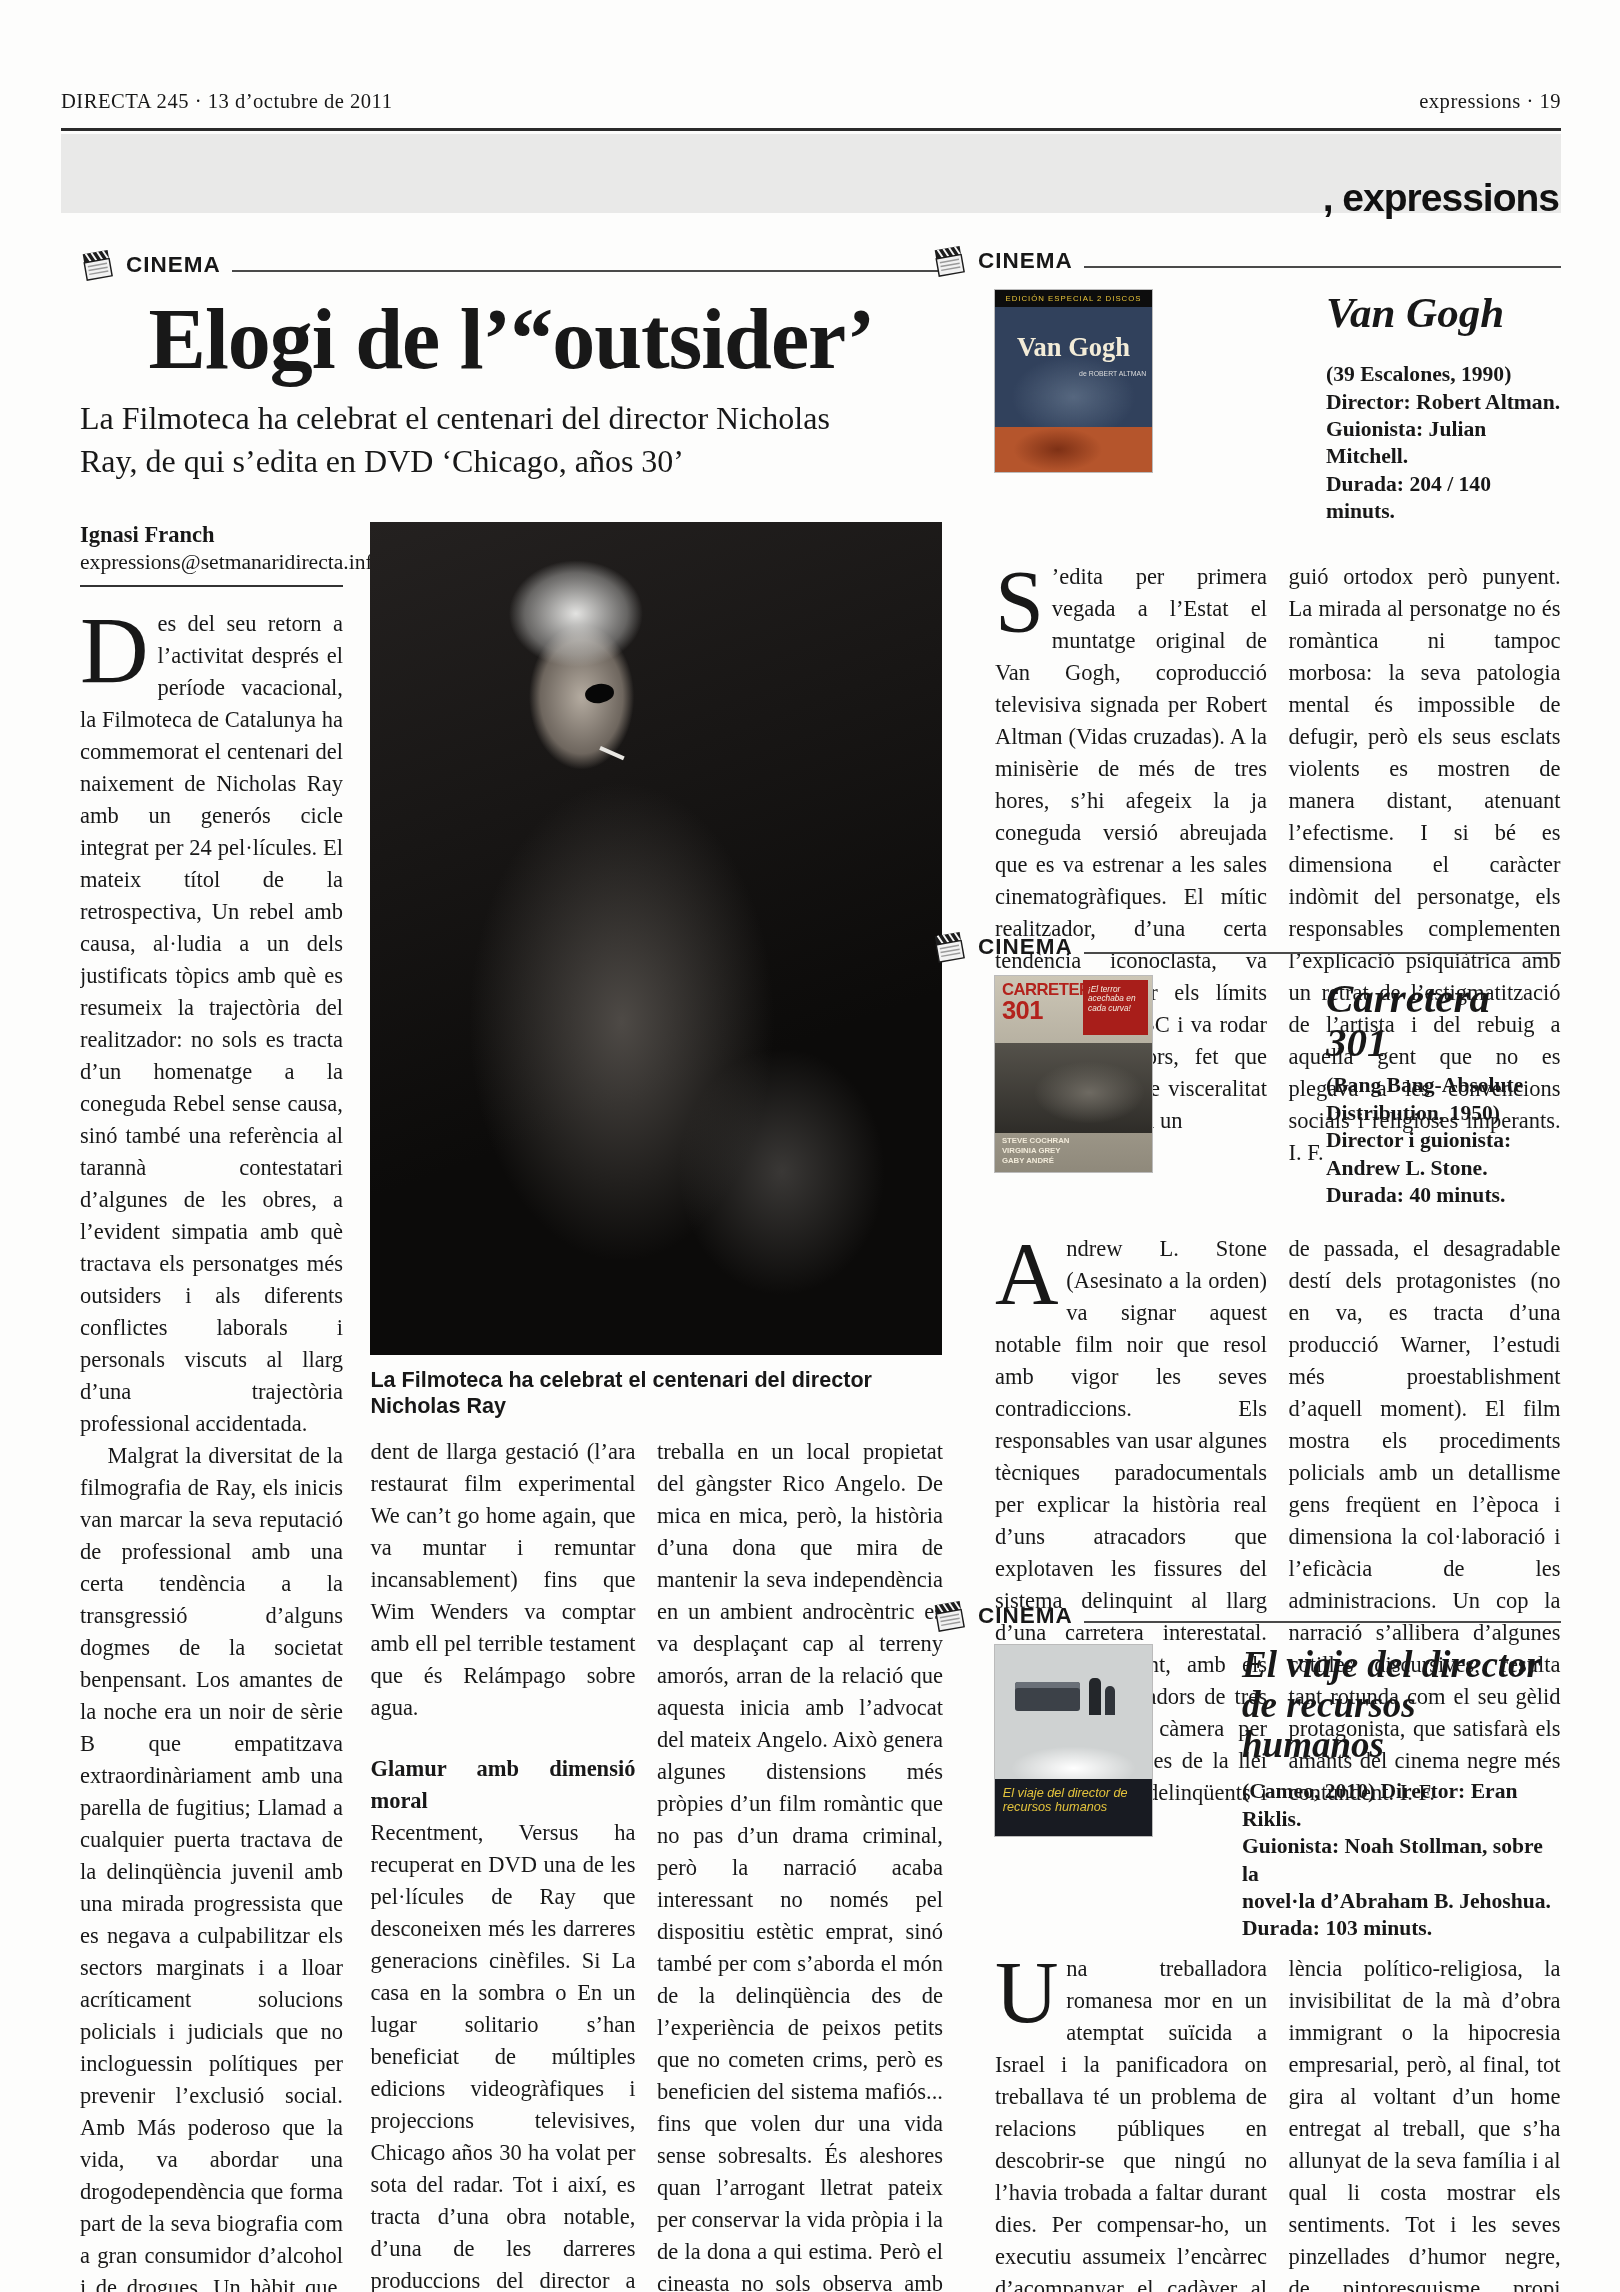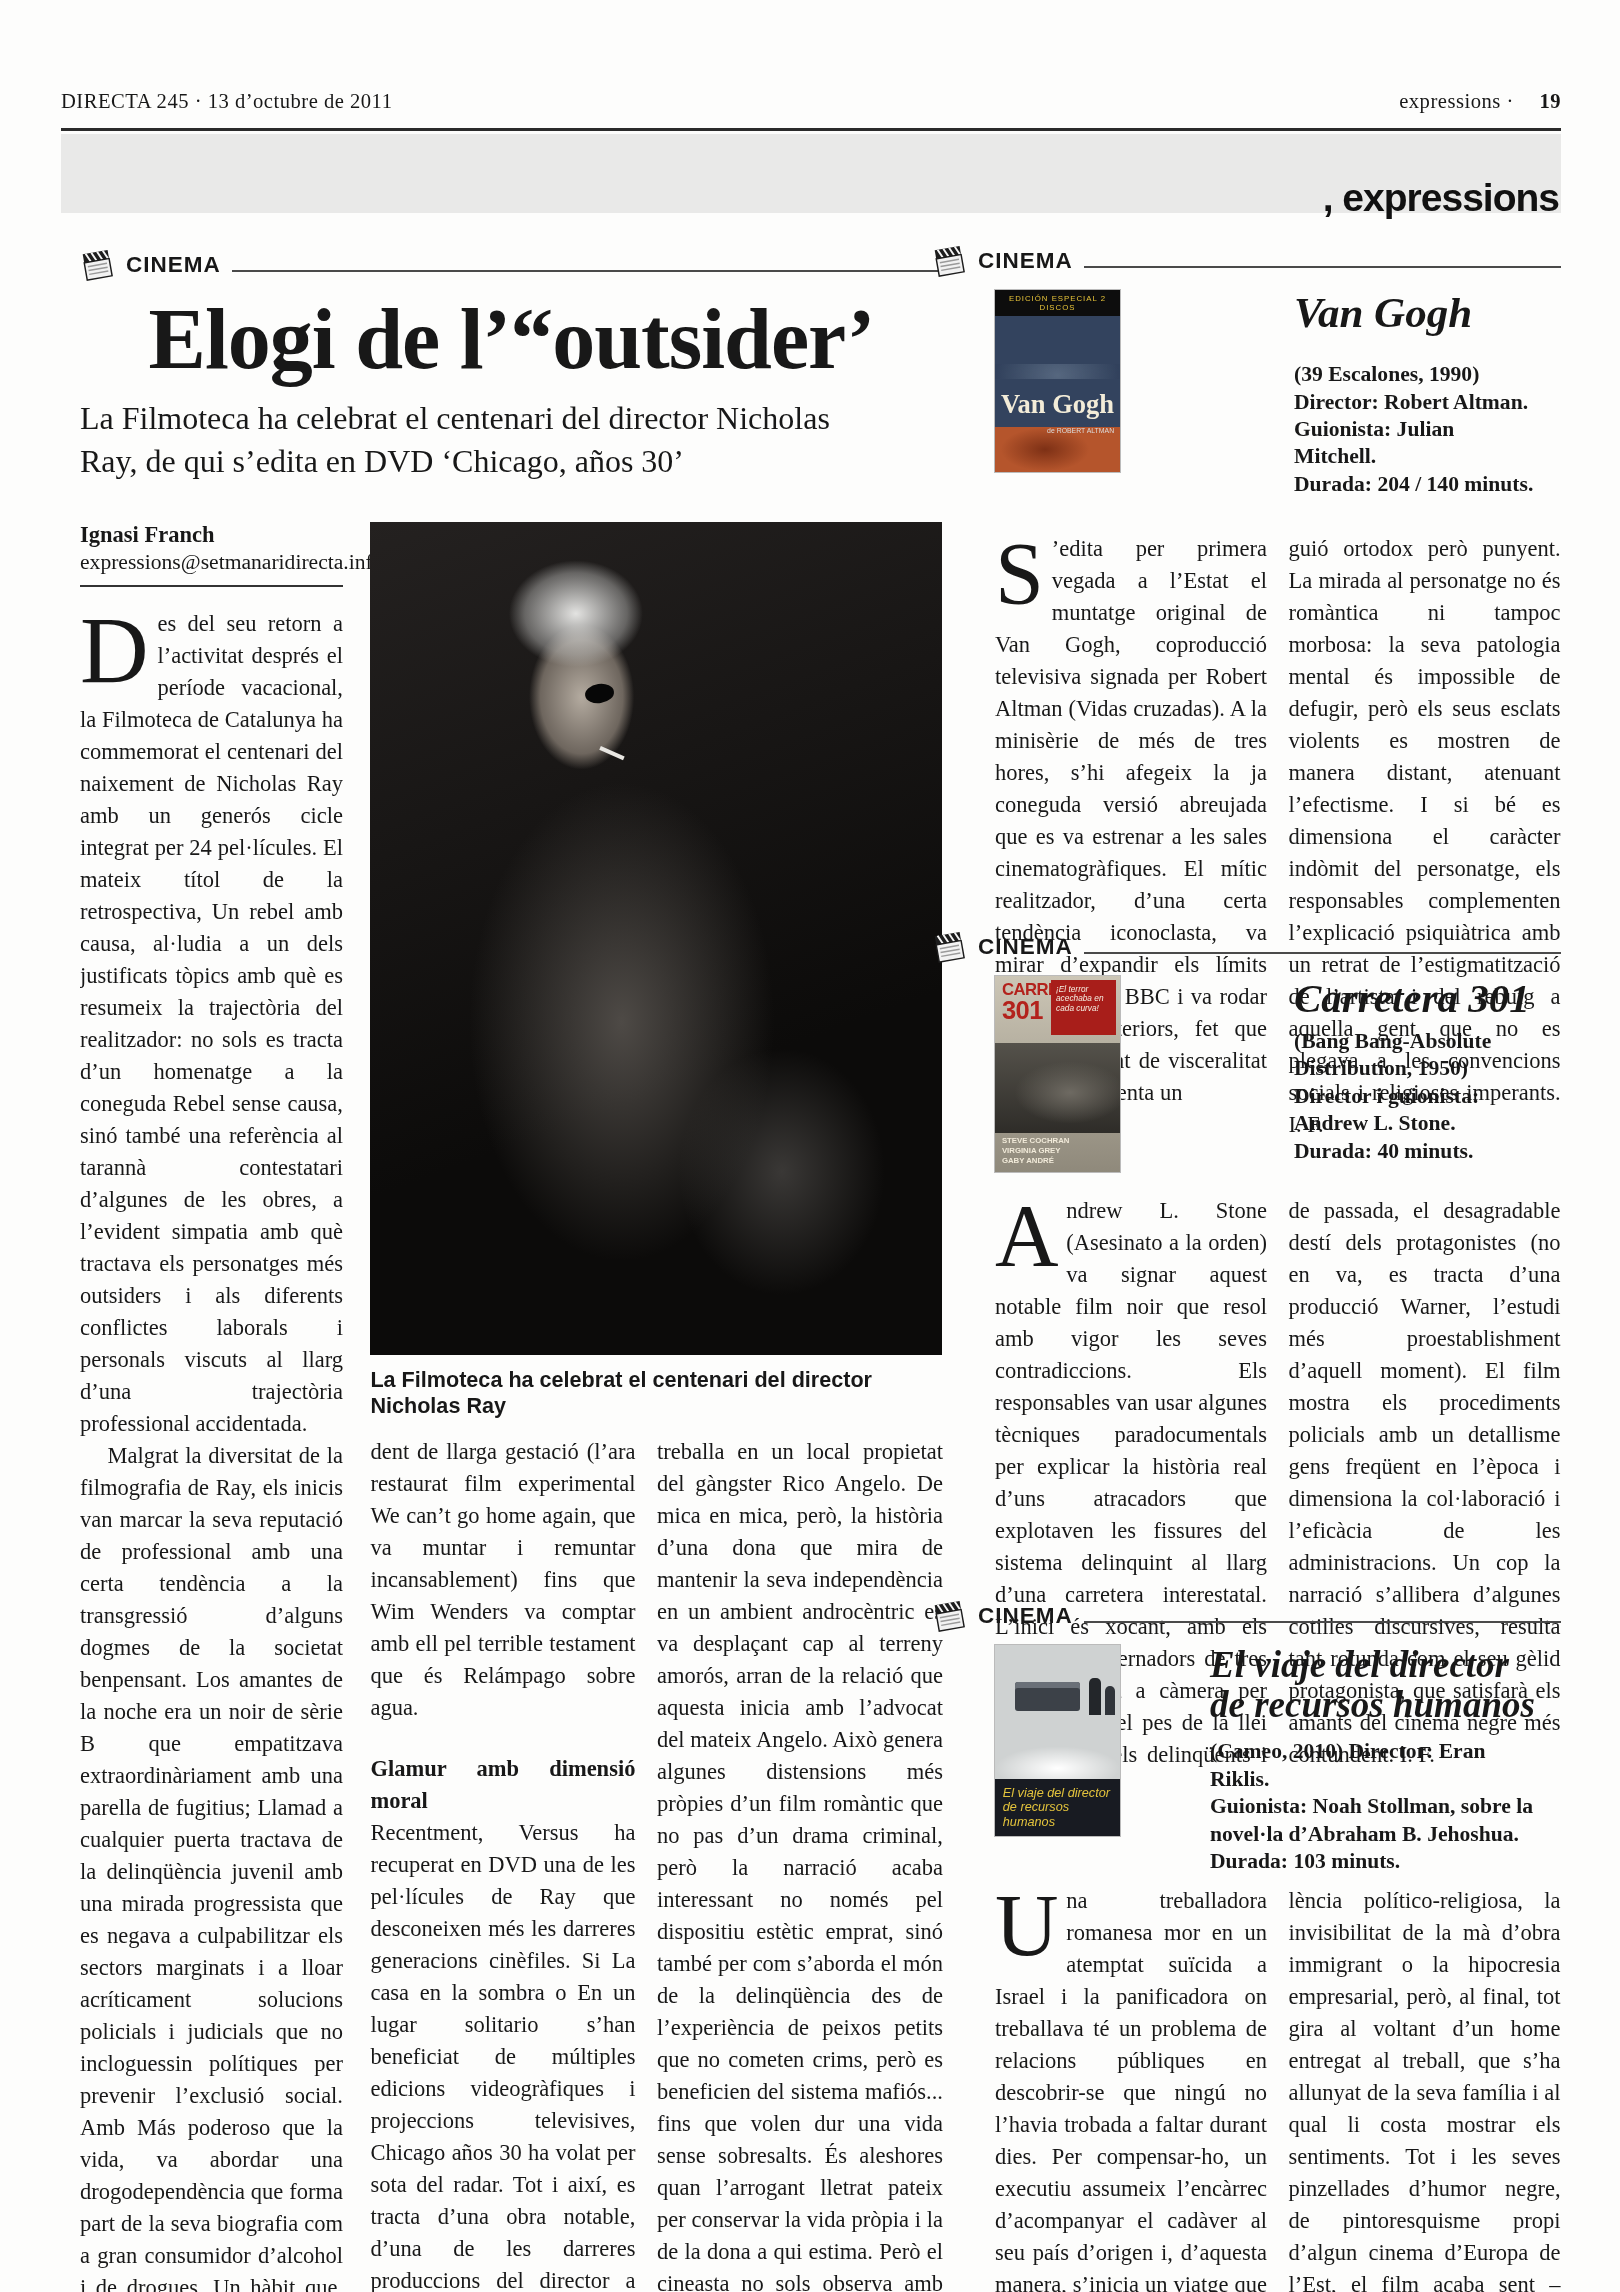--- a/index.html
+++ b/index.html
@@ -5,21 +5,21 @@
   html,body { margin:0; padding:0; background:#888; }
   #page {
     position:relative; width:1620px; height:2293px; margin:0 auto;
     background:#fdfdfc; color:#181818; overflow:hidden;
     font-family:"Liberation Serif", serif;
   }
   
   #masthead { position:absolute; left:61px; right:59px; top:90px;
     display:flex; justify-content:space-between; align-items:baseline;
     font-size:20.6px; letter-spacing:0.5px; }
-  #masthead .pg { font-weight:bold;margin-left:20px; }
+  #masthead .pg { font-weight:normal; }
   #masthead-rule { position:absolute; left:61px; right:59px; top:128px; height:2.9px; background:#2b2b2b; }
   #grayband { position:absolute; left:61px; right:59px; top:134px; height:79px; background:#e9e9e8; }
   #grayband .band-label {
     position:absolute; right:2px; bottom:-3.9px;
     font-family:"Liberation Sans", sans-serif; font-weight:bold;
     font-size:39px; letter-spacing:-1px; color:#111; line-height:1;
   }
   
   .kicker { display:flex; align-items:flex-end; gap:11px; height:35px; }
   .kicker .klabel { font-family:"Liberation Sans", sans-serif; font-weight:bold;
@@ -56,22 +56,22 @@
     font-size:21.6px; margin-top:11.8px; }
   #cols23 { display:flex; gap:21.6px; margin-top:17.6px; }
   .fcol2 { width:265px; flex:0 0 auto; }
   .fcol3 { flex:1; }
   .subhead2 { font-weight:bold; font-size:22.5px; margin:29px 0 0 0; }
   
   #sidebar { position:absolute; left:932px; top:243px; width:629px; height:2019px; }
   .section { position:absolute; left:0; width:629px; }
   #sec-vangogh { top:0; }  #sec-carretera { top:686px; }  #sec-viaje { top:1355px; }
   .sec-head { display:flex; align-items:flex-start; margin-top:11.8px; padding-left:63px; }
-  .poster { flex:0 0 auto; width:125px; box-shadow:0 0 0 1px #bbb; overflow:hidden; position:relative;
-    font-family:"Liberation Sans", sans-serif;gap:48px; }
+  .poster { flex:0 0 auto; width:157px; box-shadow:0 0 0 1px #bbb; overflow:hidden; position:relative;
+    font-family:"Liberation Sans", sans-serif; }
   .titleblock { }
   .film-title { font-style:italic; font-weight:bold; line-height:1.08; }
   .credits { font-weight:bold; font-size:21.6px; line-height:27.4px; }
   #sec-vangogh   .titleblock { margin-left:174px; width:245px; }
   #sec-vangogh   .film-title { font-size:43px; }
   #sec-vangogh   .credits { margin-top:25px; }
   #sec-carretera .titleblock { margin-left:174px; width:245px; }
   #sec-carretera .film-title { font-size:41px; }
   #sec-carretera .credits { margin-top:8px; }
   #sec-viaje     .titleblock { margin-left:90px; width:329px; }

